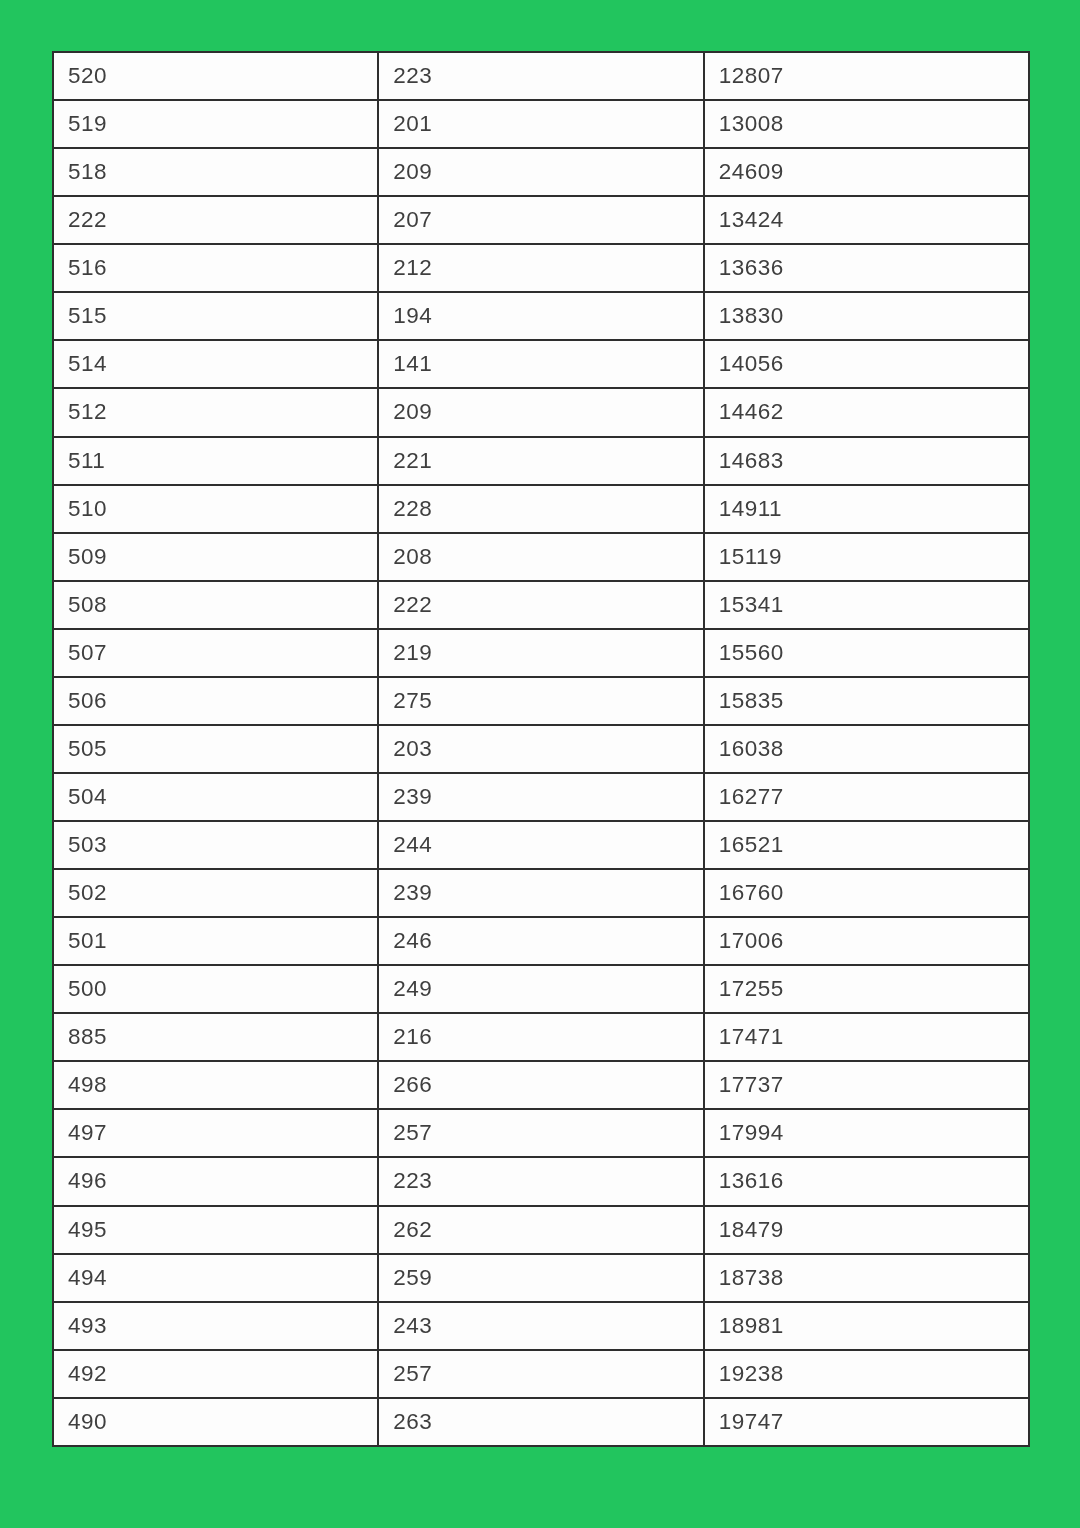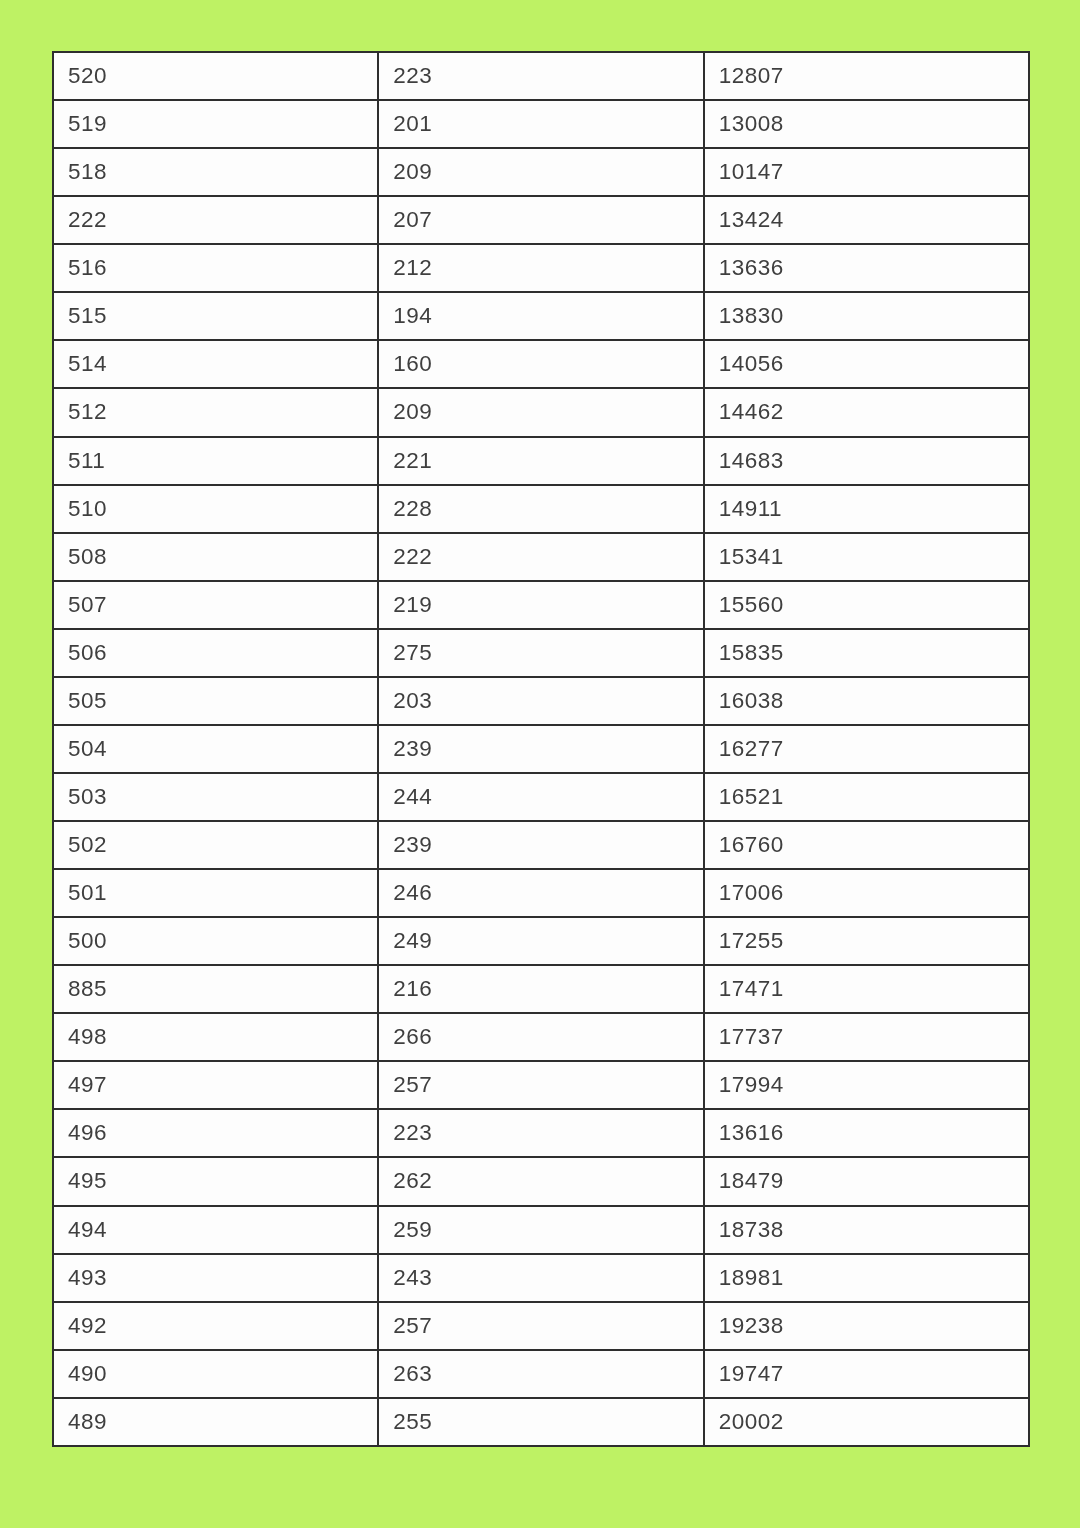--- a/index.html
+++ b/index.html
@@ -7,21 +7,21 @@
     padding: 0;
     background: #fdfdfd;
     width: 1080px;
     height: 1528px;
     font-family: "Liberation Sans", "DejaVu Sans", sans-serif;
   }
   .page {
     position: relative;
     width: 1080px;
     height: 1528px;
-    background: #bef264;
+    background: #22c55e;
     overflow: hidden;
   }
   table.score-table {
     position: absolute;
     left: 52px;
     top: 51px;
     width: 978px;
     height: 1396px;
     border-collapse: collapse;
     table-layout: fixed;
@@ -52,56 +52,61 @@
           <td>12807</td>
         </tr>
         <tr>
           <td>519</td>
           <td>201</td>
           <td>13008</td>
         </tr>
         <tr>
           <td>518</td>
           <td>209</td>
-          <td>10147</td>
+          <td>24609</td>
         </tr>
         <tr>
           <td>222</td>
           <td>207</td>
           <td>13424</td>
         </tr>
         <tr>
           <td>516</td>
           <td>212</td>
           <td>13636</td>
         </tr>
         <tr>
           <td>515</td>
           <td>194</td>
           <td>13830</td>
         </tr>
         <tr>
           <td>514</td>
-          <td>160</td>
+          <td>141</td>
           <td>14056</td>
         </tr>
         <tr>
           <td>512</td>
           <td>209</td>
           <td>14462</td>
         </tr>
         <tr>
           <td>511</td>
           <td>221</td>
           <td>14683</td>
         </tr>
         <tr>
           <td>510</td>
           <td>228</td>
           <td>14911</td>
+        </tr>
+        <tr>
+          <td>509</td>
+          <td>208</td>
+          <td>15119</td>
         </tr>
         <tr>
           <td>508</td>
           <td>222</td>
           <td>15341</td>
         </tr>
         <tr>
           <td>507</td>
           <td>219</td>
           <td>15560</td>
@@ -179,20 +184,15 @@
         <tr>
           <td>492</td>
           <td>257</td>
           <td>19238</td>
         </tr>
         <tr>
           <td>490</td>
           <td>263</td>
           <td>19747</td>
         </tr>
-        <tr>
-          <td>489</td>
-          <td>255</td>
-          <td>20002</td>
-        </tr>
       </tbody>
   </table>
 </div>
 
 </body></html>

